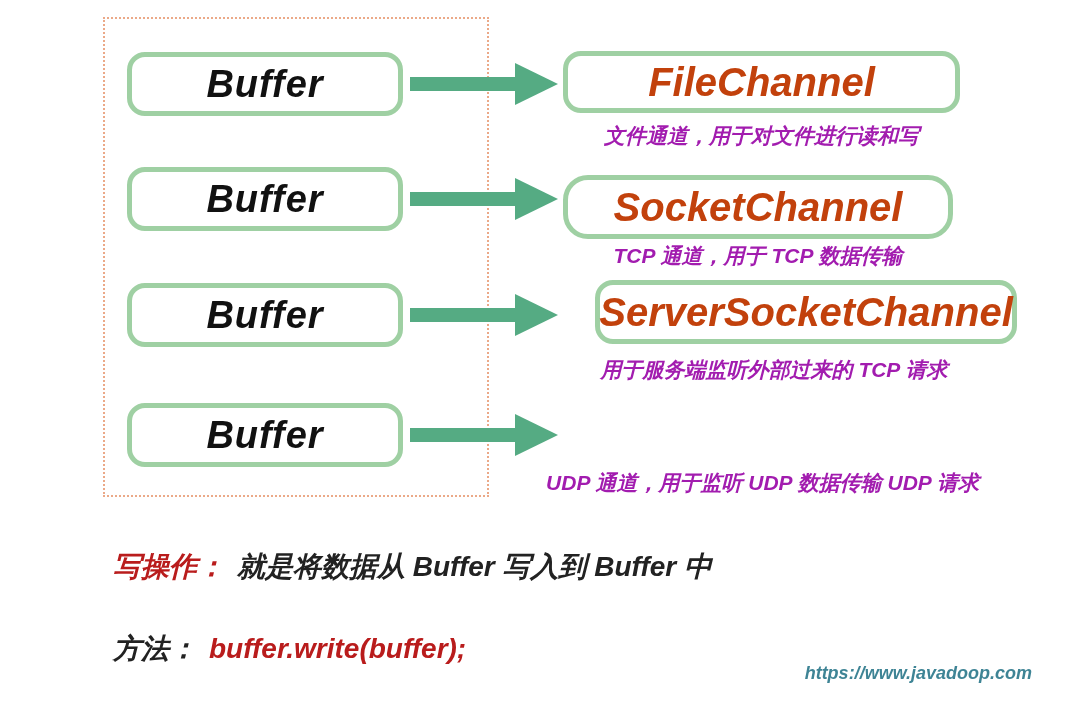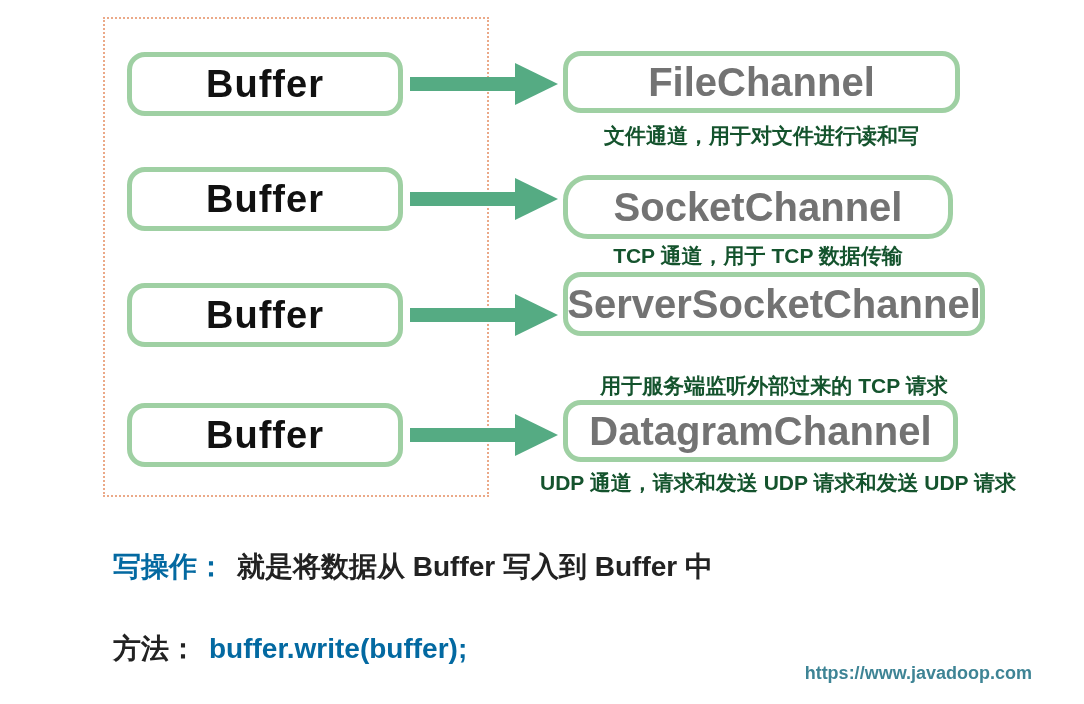--- a/index.html
+++ b/index.html
@@ -3,20 +3,21 @@
 <meta charset="utf-8">
 <style>
   html, body { margin: 0; padding: 0; background: #ffffff; }
   .canvas {
     position: relative;
     width: 1084px;
     height: 704px;
     background: #ffffff;
     font-family: "Liberation Sans", sans-serif;
     overflow: hidden;
+    font-style: italic;
   }
   .dashed-frame {
     position: absolute;
     left: 103px; top: 17px;
     width: 382px; height: 476px;
     border: 2px dotted #eba988;
     z-index: 1;
   }
   .buffer-box {
     position: absolute;
@@ -44,48 +45,48 @@
   .a2 { top: 177px; }
   .a3 { top: 293px; }
   .a4 { top: 413px; }
   .channel-box {
     position: absolute;
     left: 563px;
     border: 5px solid #9fd0a3;
     border-radius: 18px;
     background: #ffffff;
     display: flex; align-items: center; justify-content: center;
-    font-size: 40px; font-weight: bold; color: #737373;
+    font-size: 40px; font-weight: bold; color: #c2410c;
     z-index: 2;
     white-space: nowrap;
   }
   .c1 { top: 51px;  width: 387px; height: 52px; }
   .c2 { top: 175px; width: 380px; height: 54px; border-radius: 25px; }
-  .c3 { top: 272px; width: 412px; height: 54px; }
+  .c3 { top: 280px; width: 412px; height: 54px; margin-left: 32px; }
   .c4 { top: 400px; width: 385px; height: 52px; }
   .caption {
     position: absolute;
-    font-size: 21px; font-weight: bold; color: #14532d;
+    font-size: 21px; font-weight: bold; color: #a21caf;
     text-align: center;
     z-index: 2;
     white-space: nowrap;
   }
   .cap1 { left: 563px; width: 397px; top: 122px; }
   .cap2 { left: 563px; width: 390px; top: 242px; }
-  .cap3 { left: 563px; width: 422px; top: 372px; }
+  .cap3 { left: 563px; width: 422px; top: 356px; }
   .cap4 { left: 540px; width: 445px; top: 469px; }
   .note {
     position: absolute;
     left: 113px;
     font-size: 28px; font-weight: bold; color: #222222;
     white-space: nowrap;
   }
   .note-write { top: 548px; }
   .note-method { top: 630px; }
-  .green-text { color: #0369a1; }
+  .green-text { color: #b91c1c; }
   .label-gap { margin-right: 12px; }
   .footer-url {
     position: absolute;
     right: 52px; top: 663px;
     font-size: 18px; font-weight: bold;
     color: #3e8495;
     white-space: nowrap;
   }
 </style>
 </head>
@@ -131,24 +132,21 @@
   </div>
   <div class="caption cap3">用于服务端监听外部过来的 TCP 请求</div>
 
   <div class="buffer-box b4">
     <span>Buffer</span>
   </div>
   <svg class="arrow a4" viewBox="0 0 148 44" xmlns="http://www.w3.org/2000/svg">
     <rect x="0" y="15" width="110" height="14" fill="#55ab83"></rect>
     <polygon points="105,1 148,22 105,43" fill="#55ab83"></polygon>
   </svg>
-  <div class="channel-box c4">
-    <span>DatagramChannel</span>
-  </div>
-  <div class="caption cap4">UDP 通道，请求和发送 UDP 请求和发送 UDP 请求</div>
+  <div class="caption cap4">UDP 通道，用于监听 UDP 数据传输 UDP 请求</div>
 
   <div class="note note-write">
     <span class="green-text label-gap">写操作：</span><span>就是将数据从 Buffer 写入到 Buffer 中</span>
   </div>
   <div class="note note-method">
     <span class="label-gap">方法：</span><span class="green-text">buffer.write(buffer);</span>
   </div>
 
   <div class="footer-url">https://www.javadoop.com</div>
 

